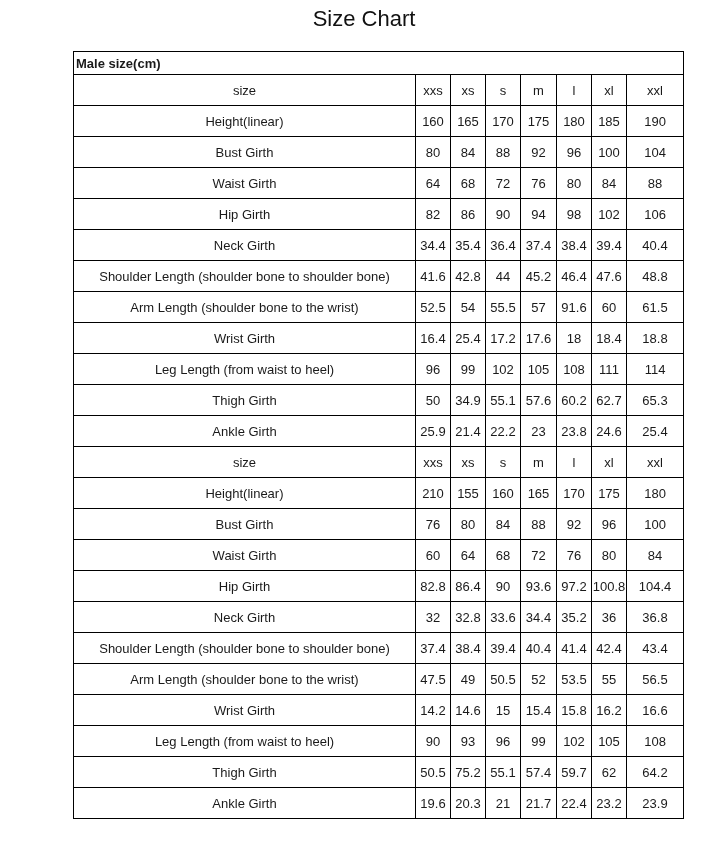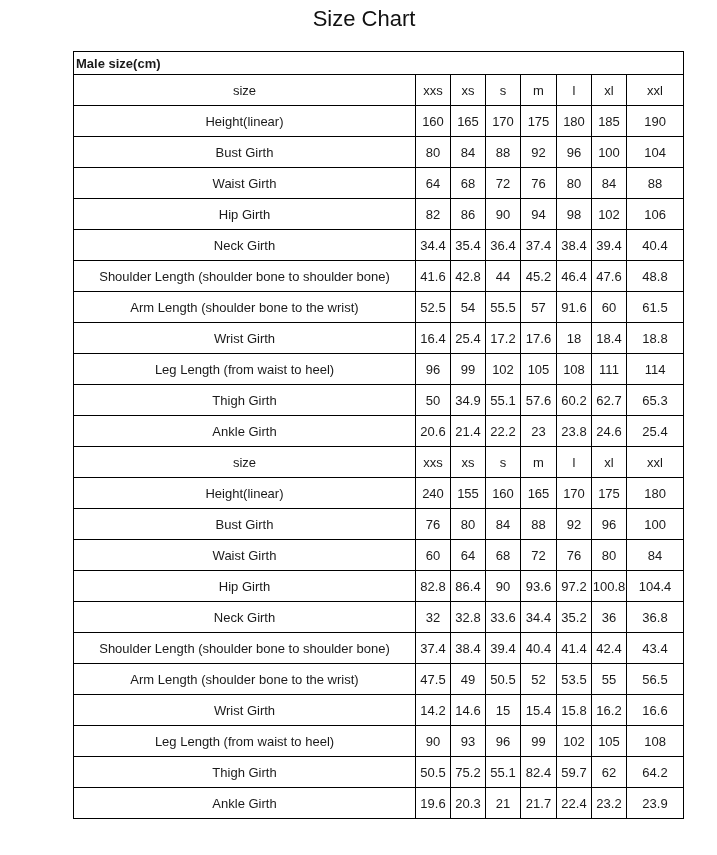--- a/index.html
+++ b/index.html
@@ -186,41 +186,41 @@
           <td class="value-cell">50</td>
           <td class="value-cell">34.9</td>
           <td class="value-cell">55.1</td>
           <td class="value-cell">57.6</td>
           <td class="value-cell">60.2</td>
           <td class="value-cell">62.7</td>
           <td class="value-cell">65.3</td>
         </tr>
         <tr>
           <td class="label-cell">Ankle Girth</td>
-          <td class="value-cell">20.6</td>
+          <td class="value-cell">25.9</td>
           <td class="value-cell">21.4</td>
           <td class="value-cell">22.2</td>
           <td class="value-cell">23</td>
           <td class="value-cell">23.8</td>
           <td class="value-cell">24.6</td>
           <td class="value-cell">25.4</td>
         </tr>
         <tr>
           <td class="label-cell">size</td>
           <td class="value-cell">xxs</td>
           <td class="value-cell">xs</td>
           <td class="value-cell">s</td>
           <td class="value-cell">m</td>
           <td class="value-cell">l</td>
           <td class="value-cell">xl</td>
           <td class="value-cell">xxl</td>
         </tr>
         <tr>
           <td class="label-cell">Height(linear)</td>
-          <td class="value-cell">240</td>
+          <td class="value-cell">210</td>
           <td class="value-cell">155</td>
           <td class="value-cell">160</td>
           <td class="value-cell">165</td>
           <td class="value-cell">170</td>
           <td class="value-cell">175</td>
           <td class="value-cell">180</td>
         </tr>
         <tr>
           <td class="label-cell">Bust Girth</td>
           <td class="value-cell">76</td>
@@ -299,21 +299,21 @@
           <td class="value-cell">99</td>
           <td class="value-cell">102</td>
           <td class="value-cell">105</td>
           <td class="value-cell">108</td>
         </tr>
         <tr>
           <td class="label-cell">Thigh Girth</td>
           <td class="value-cell">50.5</td>
           <td class="value-cell">75.2</td>
           <td class="value-cell">55.1</td>
-          <td class="value-cell">82.4</td>
+          <td class="value-cell">57.4</td>
           <td class="value-cell">59.7</td>
           <td class="value-cell">62</td>
           <td class="value-cell">64.2</td>
         </tr>
         <tr>
           <td class="label-cell">Ankle Girth</td>
           <td class="value-cell">19.6</td>
           <td class="value-cell">20.3</td>
           <td class="value-cell">21</td>
           <td class="value-cell">21.7</td>

